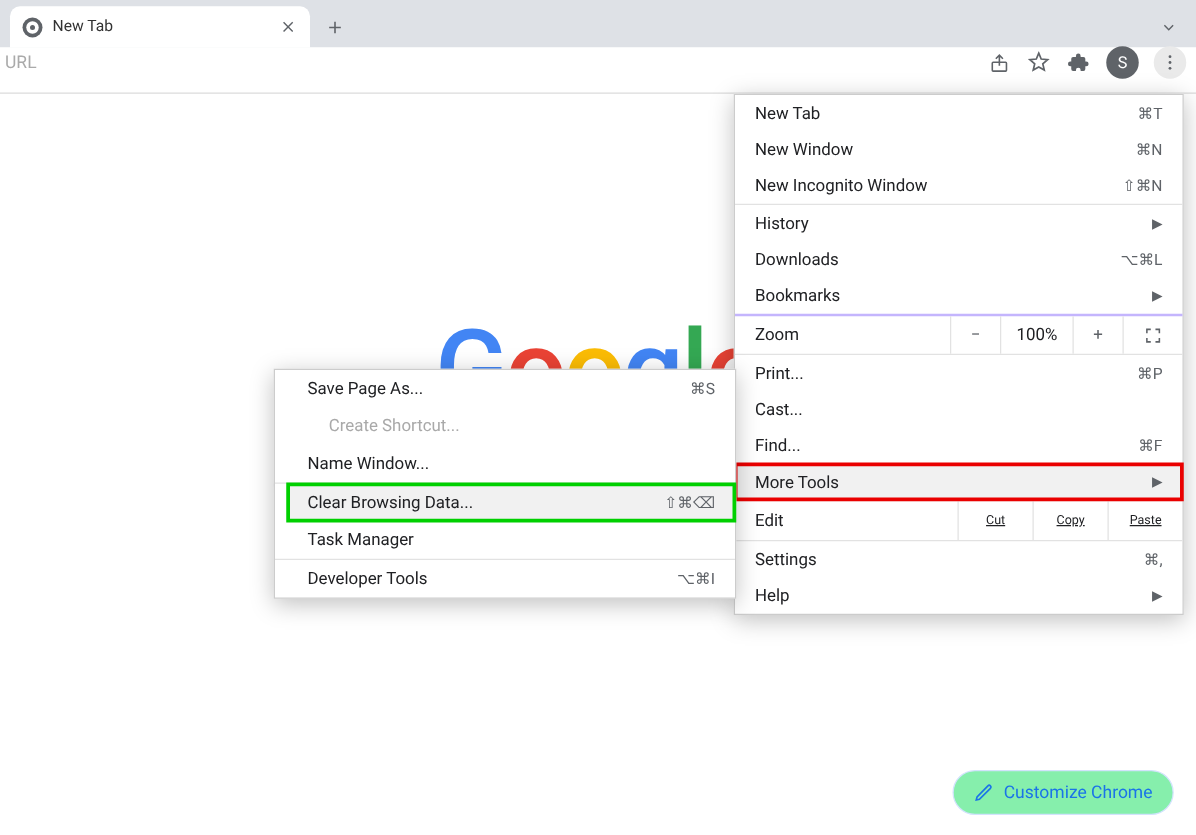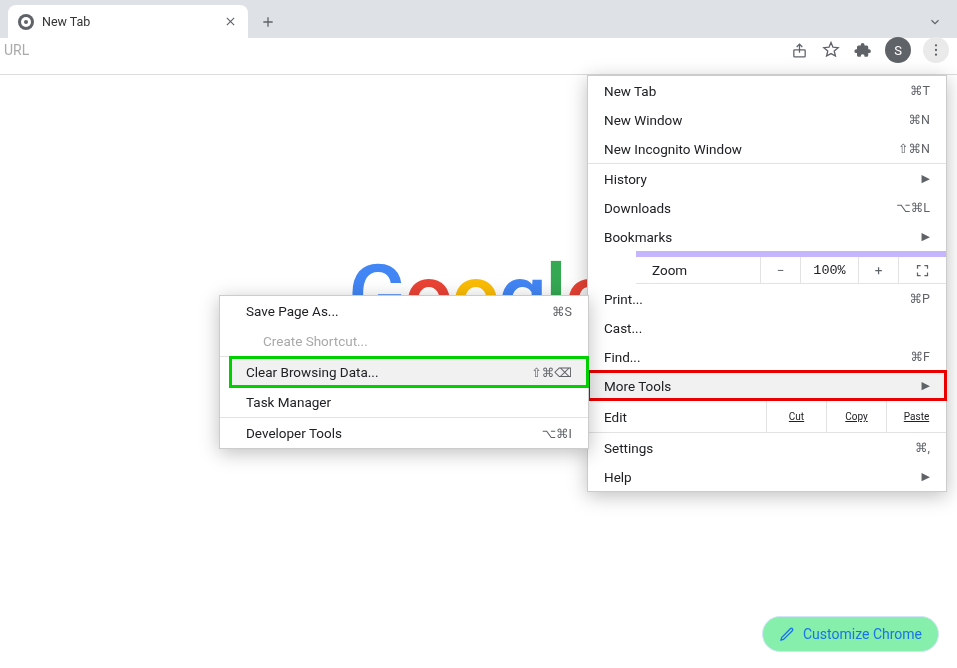--- a/index.html
+++ b/index.html
@@ -34,24 +34,24 @@
 
   .search-box { position:absolute; top:290px; left:50%; transform:translateX(-50%); width:520px; height:46px; border:1px solid #dfe1e5; border-radius:24px; display:flex; align-items:center; padding:0 18px; color:#888; font-size:16px; gap:12px; box-shadow:0 1px 2px rgba(0,0,0,0.02); }
   .search-box svg { width:18px; height:18px; color:#9aa0a6; }
 
   
   .main-menu { position:absolute; top:75px; right:10px; width:360px; background:#fff; border:1px solid #ccc; box-shadow:0 4px 18px rgba(0,0,0,0.25); font-size:13.5px; color:#202124; }
   .menu-row { height:29px; display:flex; align-items:center; padding:0 16px; cursor:default; }
   .menu-row .shortcut { margin-left:auto; color:#5f6368; font-size:12.5px; }
   .menu-row .chevron { margin-left:auto; color:#5f6368; font-size:11px; }
   .menu-sep { height:1px; background:#e2e2e2; }
-  .zoom-row { height:33px; display:flex; align-items:center; border-top:6px solid #c4b5fd; border-bottom:1px solid #e2e2e2;margin-left:48px;}
+  .zoom-row { height:33px; display:flex; align-items:center; border-top:2px solid #c4b5fd; border-bottom:1px solid #e2e2e2;}
   .zoom-row .zlabel { padding:0 16px; flex:1;}
   .zoom-btn { width:40px; height:100%; display:flex; align-items:center; justify-content:center; border-left:1px solid #e2e2e2; color:#5f6368;}
-  .zoom-val { width:58px; text-align:center; border-left:1px solid #e2e2e2; height:100%; display:flex; align-items:center; justify-content:center;font-family:Liberation Mono, monospace;}
+  .zoom-val { width:58px; text-align:center; border-left:1px solid #e2e2e2; height:100%; display:flex; align-items:center; justify-content:center;}
   .fullscreen-btn { width:48px; border-left:1px solid #e2e2e2; height:100%; display:flex; align-items:center; justify-content:center; color:#5f6368;}
   .edit-row { height:33px; display:flex; align-items:center; border-top:1px solid #e2e2e2; border-bottom:1px solid #e2e2e2;}
   .edit-row .elabel { padding:0 16px; flex:1;}
   .edit-btn { width:60px; height:100%; display:flex; align-items:center; justify-content:center; border-left:1px solid #e2e2e2; font-size:10px;text-decoration:underline;}
 
   .highlight-red { outline:3px solid #ea0000; outline-offset:-2px; background:#f1f1f1; }
   .highlight-green { outline:3px solid #00d000; outline-offset:-2px; background:#f1f1f1; }
 
   
   .submenu { position:absolute; top:295px; left:219px; width:370px; background:#fff; border:1px solid #ccc; box-shadow:0 4px 18px rgba(0,0,0,0.25); font-size:13.5px; color:#202124; }
@@ -216,20 +216,23 @@
 </div>
 
 <div class="submenu">
   <div class="menu-row">
     <span>Save Page As...</span>
     <span class="shortcut">⌘S</span>
   </div>
   <div class="menu-row disabled">
     <span>Create Shortcut...</span>
   </div>
+  <div class="menu-row">
+    <span>Name Window...</span>
+  </div>
   <div class="menu-sep"></div>
   <div class="menu-row highlight-green">
     <span>Clear Browsing Data...</span>
     <span class="shortcut">⇧⌘⌫</span>
   </div>
   <div class="menu-row">
     <span>Task Manager</span>
   </div>
   <div class="menu-sep"></div>
   <div class="menu-row">

